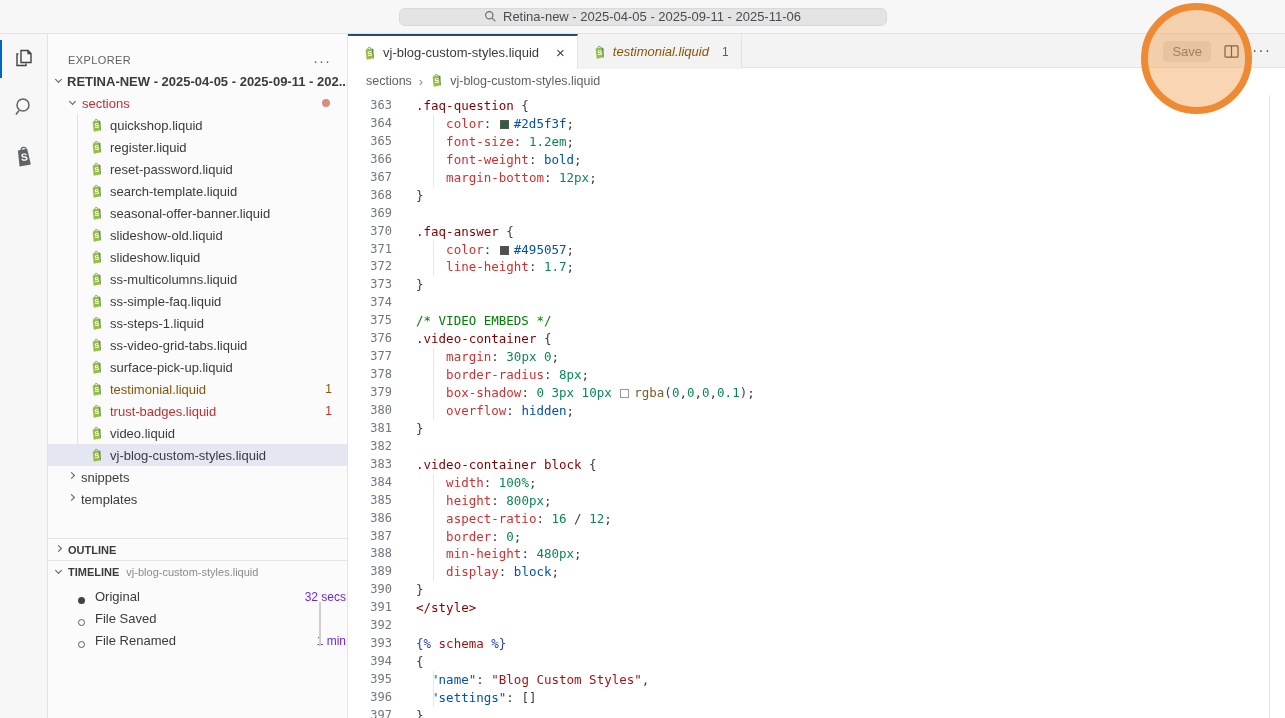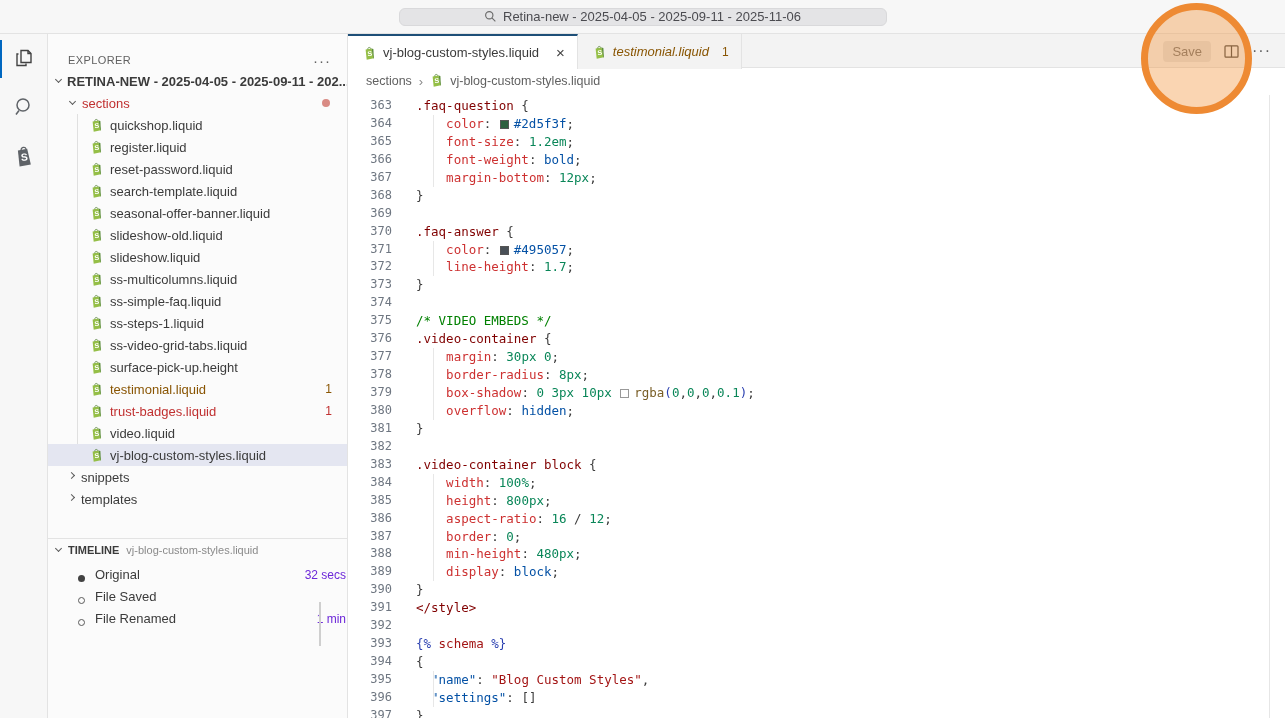--- a/index.html
+++ b/index.html
@@ -247,21 +247,21 @@
             </svg>
             <span>ss-video-grid-tabs.liquid</span>
           </div>
           <div class="row file-row">
             <svg width="13" height="14" viewBox="0 0 16 18">
               <path d="M3 4.6 L10.6 3.1 L13.6 15.9 L4.4 17.6 Z" fill="#95bf47"></path>
               <path d="M10.6 3.1 L13 3.9 L13.6 15.9 L12.9 16.05 Z" fill="#5e8e3e"></path>
               <path d="M5.6 4.3 C5.5 1.9 8.9 .8 9.7 3.3" stroke="#4f7b33" stroke-width="1" fill="none"></path>
               <text x="5.4" y="13" font-size="9" font-weight="bold" fill="#fff" transform="rotate(-6 8 11)">S</text>
             </svg>
-            <span>surface-pick-up.height</span>
+            <span>surface-pick-up.liquid</span>
           </div>
           <div class="row file-row">
             <svg width="13" height="14" viewBox="0 0 16 18">
               <path d="M3 4.6 L10.6 3.1 L13.6 15.9 L4.4 17.6 Z" fill="#95bf47"></path>
               <path d="M10.6 3.1 L13 3.9 L13.6 15.9 L12.9 16.05 Z" fill="#5e8e3e"></path>
               <path d="M5.6 4.3 C5.5 1.9 8.9 .8 9.7 3.3" stroke="#4f7b33" stroke-width="1" fill="none"></path>
               <text x="5.4" y="13" font-size="9" font-weight="bold" fill="#fff" transform="rotate(-6 8 11)">S</text>
             </svg>
             <span class="mod-text">testimonial.liquid</span>
             <span class="badge mod-text">1</span>
@@ -300,20 +300,24 @@
         <span class="chev right"></span>
         <span>snippets</span>
       </div>
       <div class="row folder-row" style="padding-left:21px;">
         <span class="chev right"></span>
         <span>templates</span>
       </div>
 
       <div class="spacer28"></div>
 
+      <div class="panel-head">
+        <span class="chev right"></span>
+        <span>OUTLINE</span>
+      </div>
       <div class="panel-head">
         <span class="chev"></span>
         <span>TIMELINE</span>
         <span class="panel-sub">vj-blog-custom-styles.liquid</span>
       </div>
       <div id="timelineList">
           <div class="row tl-row">
             <span class="dotf"></span>
             <span>Original</span>
             <span class="tl-time">32 secs</span>

